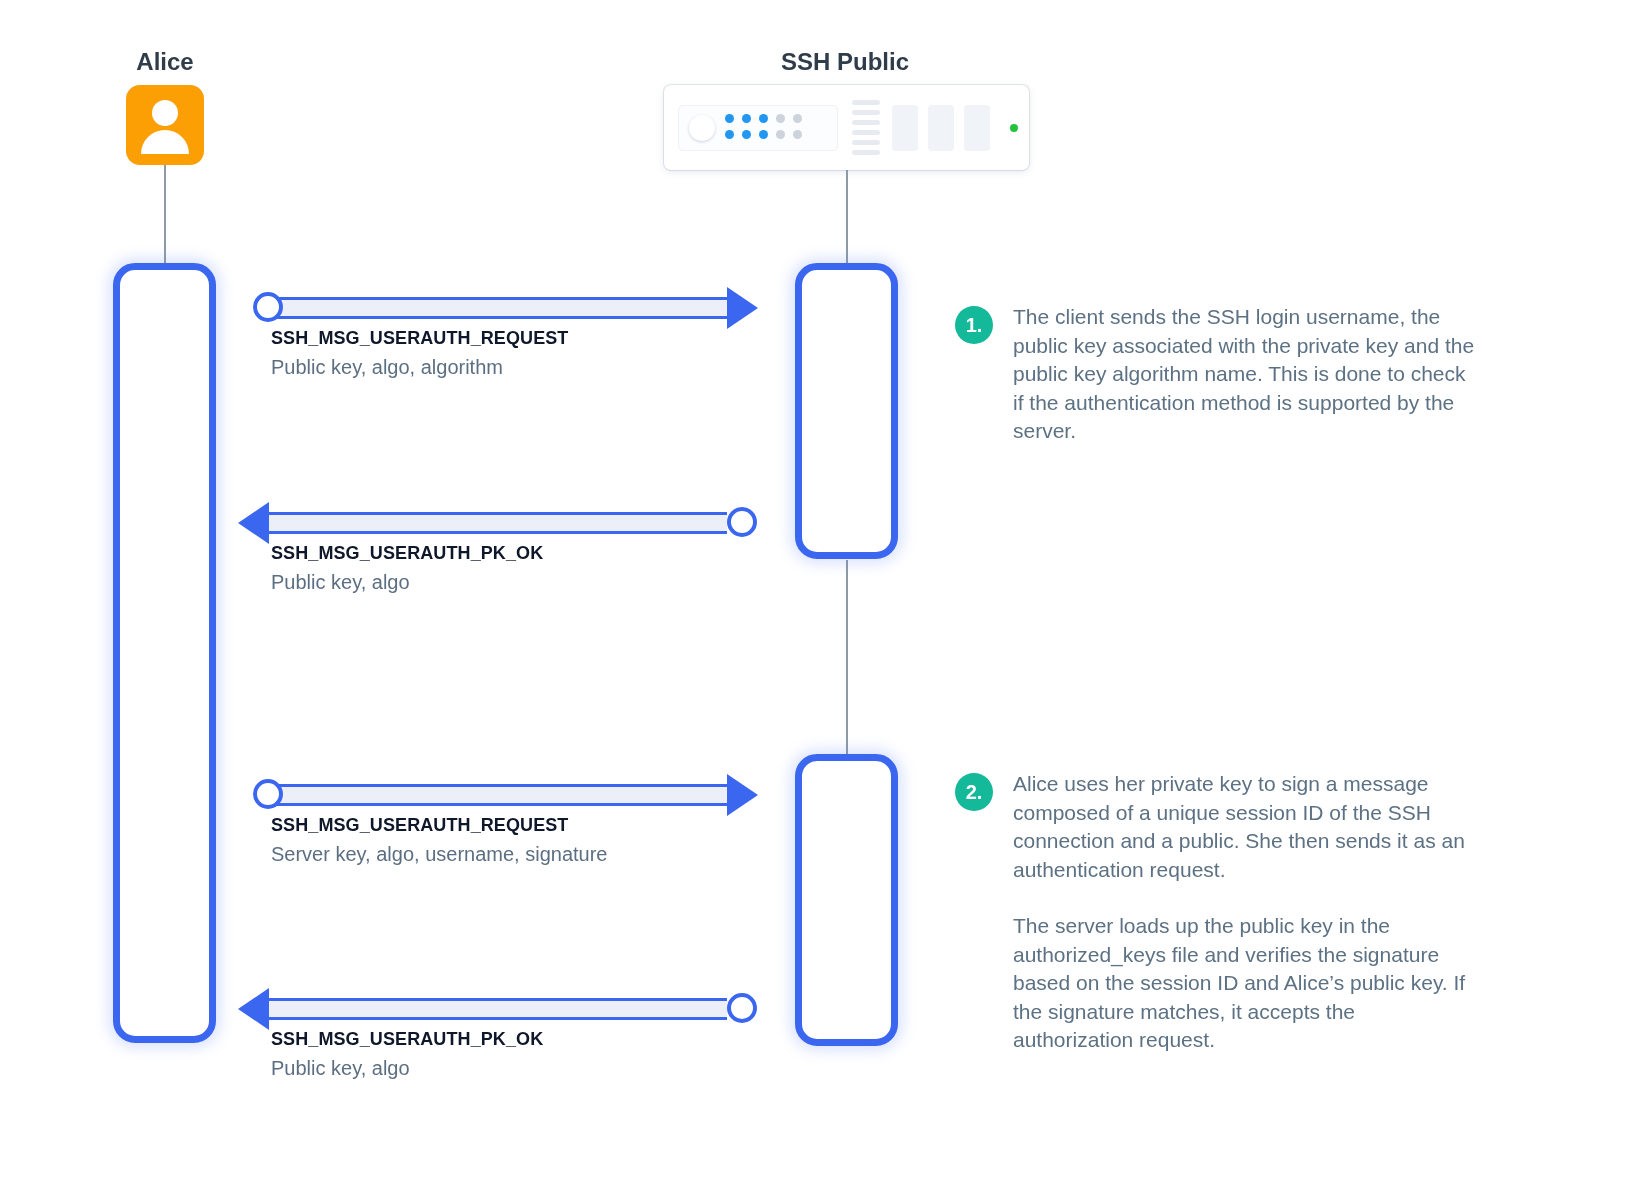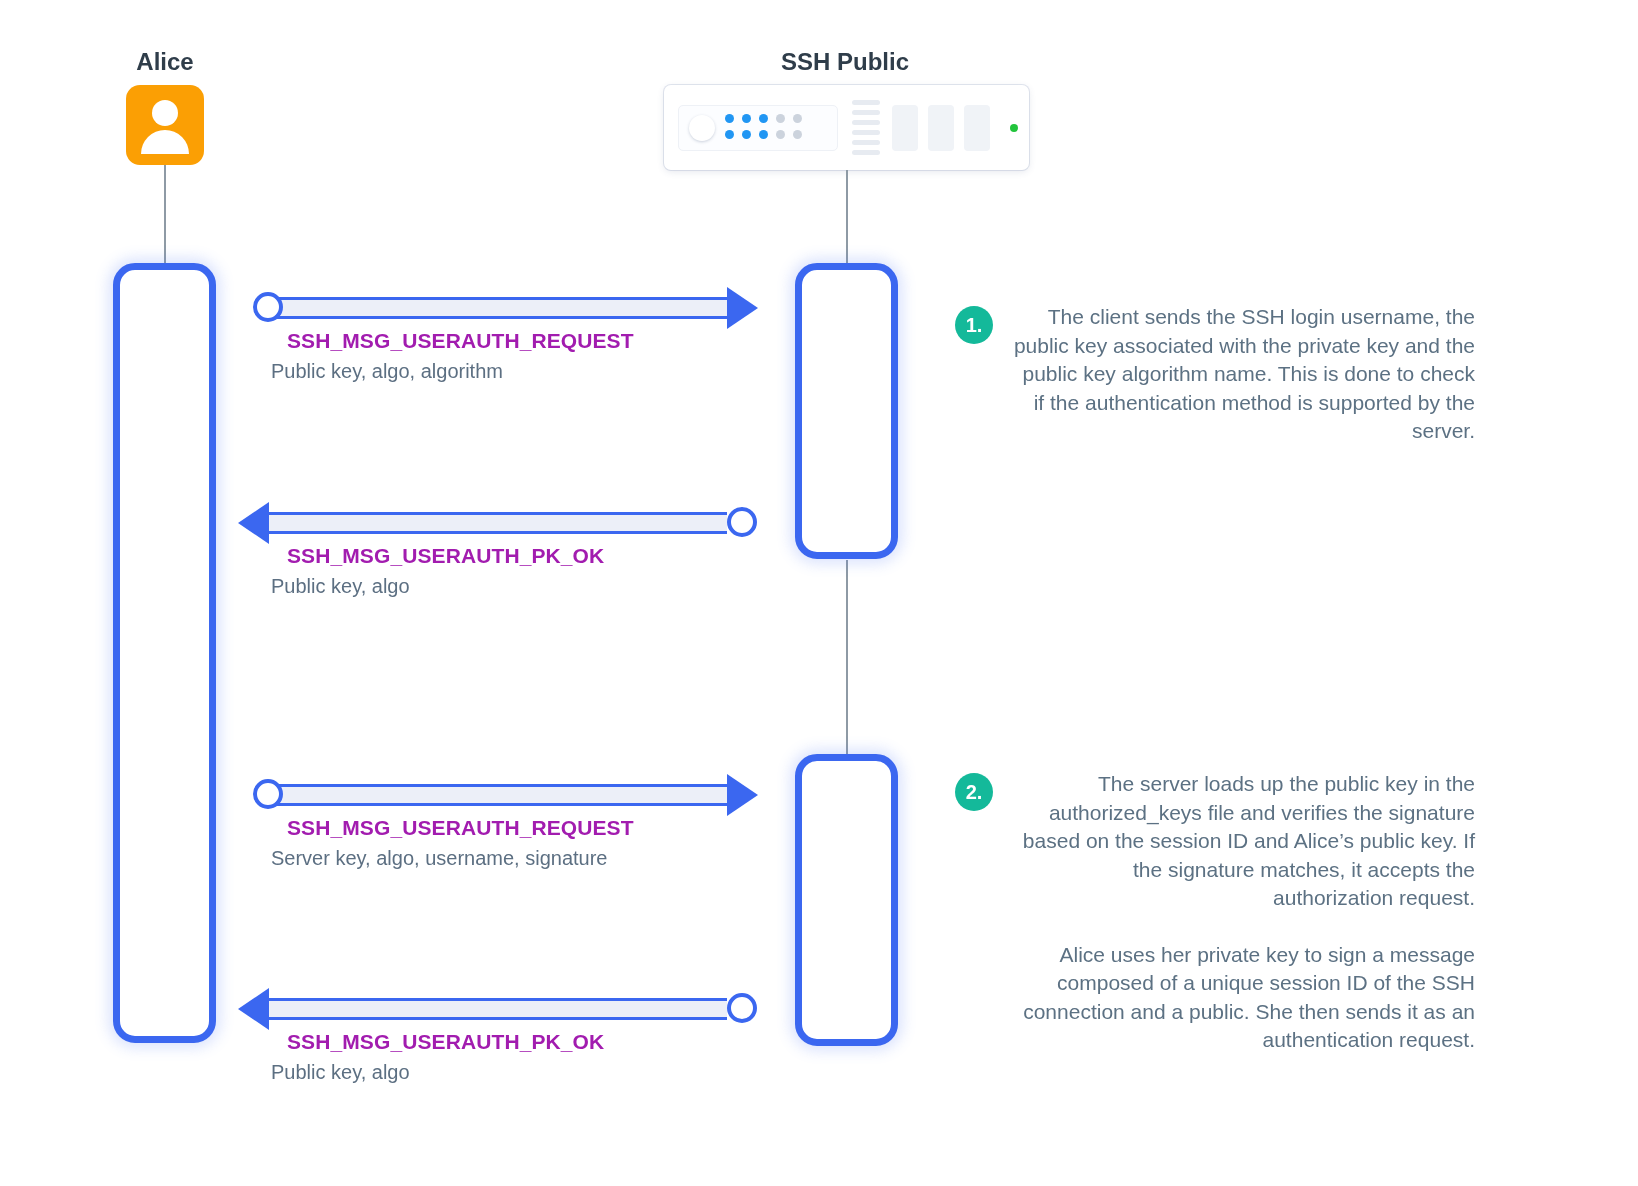--- a/index.html
+++ b/index.html
@@ -191,26 +191,25 @@
   .msg.to-right .head { border-left: 31px solid #3b67f0; }
   .msg.to-left  .head { border-right: 31px solid #3b67f0; }
 
   .msg .label {
     position: absolute;
     top: 30px;
     left: 18px;
     white-space: nowrap;
   }
   .msg .label .title {
-    font-size: 21px;
+    font-size: 18px;
     font-weight: 700;
-    color: #a21caf;
+    color: #0f172a;
     letter-spacing: 0.1px;
     line-height: 1.3;
-    margin-left: 16px;
   }
   .msg .label .sub {
     font-size: 20px;
     font-weight: 400;
     color: #5c6f82;
     line-height: 1.35;
     margin-top: 4px;
   }
 
   
@@ -233,21 +232,20 @@
     justify-content: center;
     margin-top: 3px;
   }
   .step-body { margin-left: 20px; }
   .step-body p {
     margin: 0;
     font-size: 21px;
     line-height: 28.5px;
     color: #5c7183;
     font-weight: 400;
-    text-align: right;
   }
   .step-body p + p { margin-top: 28px; }
 </style>
 </head>
 <body>
 
 <div id="canvas">
 
   <div id="alice-title" class="actor-title">Alice</div>
   <div id="server-title" class="actor-title">SSH Public</div>
@@ -340,18 +338,18 @@
   <div class="step" style="left:955px; top:303px; width:520px;">
     <div class="step-badge">1.</div>
     <div class="step-body">
       <p>The client sends the SSH login username, the public key associated with the private key and the public key algorithm name. This is done to check if the authentication method is supported by the server.</p>
     </div>
   </div>
 
   <div class="step" style="left:955px; top:770px; width:520px;">
     <div class="step-badge">2.</div>
     <div class="step-body">
+      <p>Alice uses her private key to sign a message composed of a unique session ID of the SSH connection and a public. She then sends it as an authentication request.</p>
       <p>The server loads up the public key in the authorized_keys file and verifies the signature based on the session ID and Alice’s public key. If the signature matches, it accepts the authorization request.</p>
-      <p>Alice uses her private key to sign a message composed of a unique session ID of the SSH connection and a public. She then sends it as an authentication request.</p>
     </div>
   </div>
 
 </div>
 
 </body></html>

